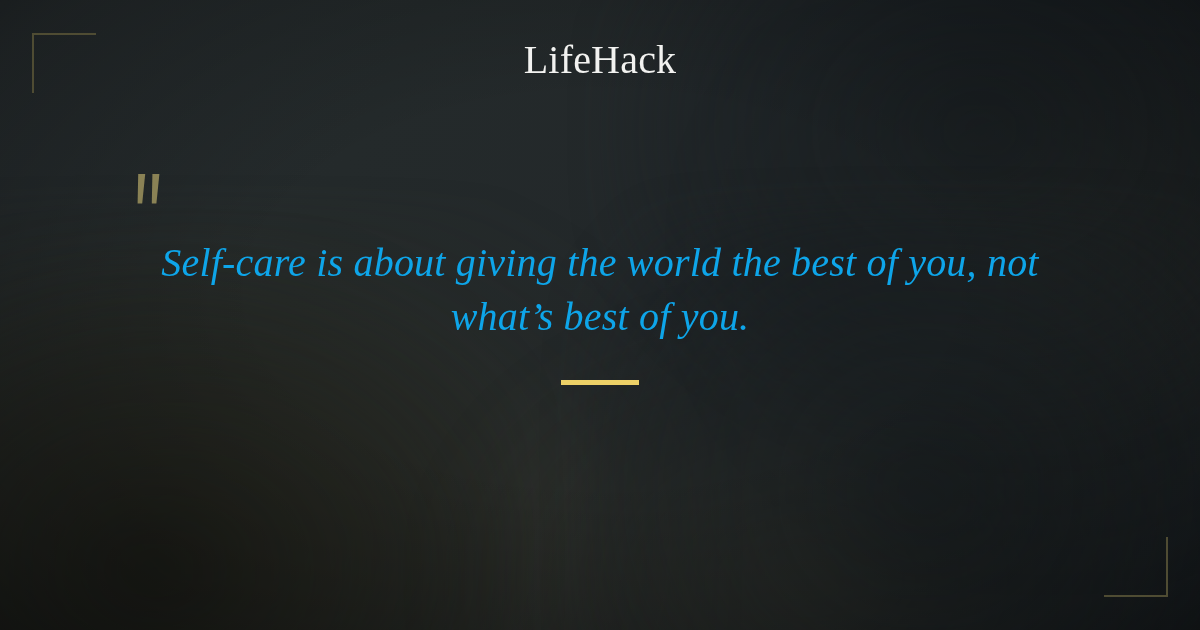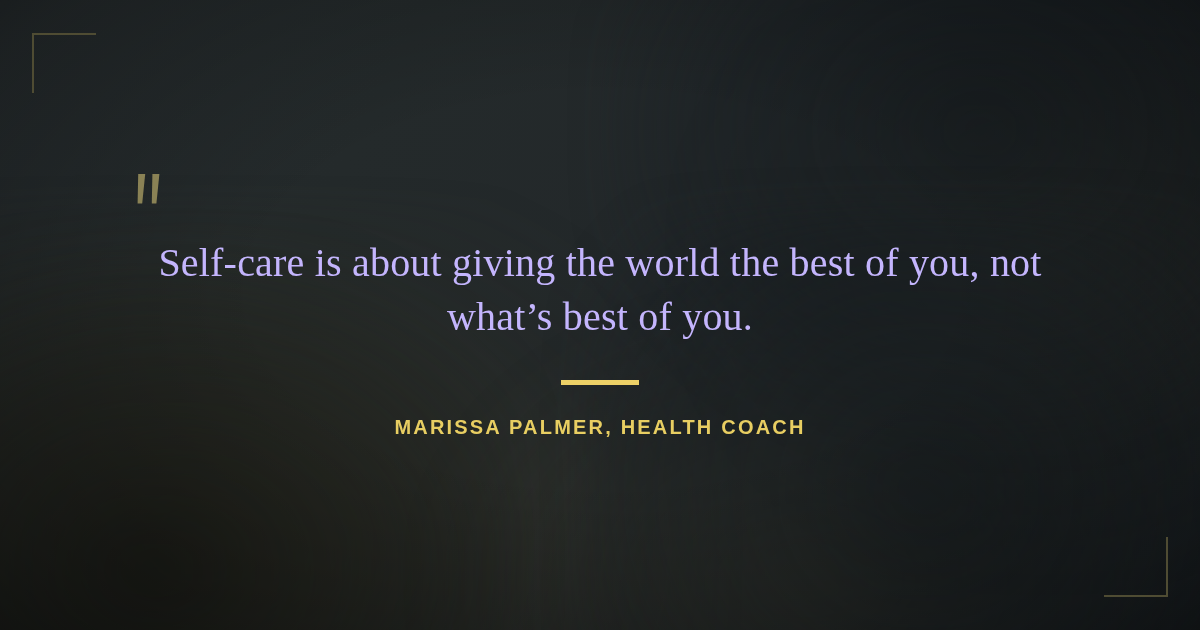--- a/index.html
+++ b/index.html
@@ -133,23 +133,24 @@
     position: absolute;
     left: 0;
     top: 236px;
     width: 1200px;
     padding: 0 130px;
     box-sizing: border-box;
     text-align: center;
   }
   .quote-text {
     font-family: "Liberation Serif", "DejaVu Serif", serif;
+    font-style: italic;
     font-size: 40px;
     line-height: 54px;
-    color: #c4b5fd;
+    color: #0ea5e9;
     margin: 0;
     letter-spacing: 0.2px;
   }
 
   
   .divider {
     position: absolute;
     left: 50%;
     top: 380px;
     transform: translateX(-50%);
@@ -191,30 +192,30 @@
   <div class="corner corner-tl">
     <span class="h"></span>
     <span class="v"></span>
   </div>
 
   <div class="corner corner-br">
     <span class="h"></span>
     <span class="v"></span>
   </div>
 
+  <div class="logo">LifeHack</div>
 
   <div class="quote-mark">
     <svg width="44" height="44" viewBox="0 0 44 44" xmlns="http://www.w3.org/2000/svg" aria-hidden="true">
       <path d="M6.2 2.0 L13.2 2.0 L10.2 31.5 L5.6 31.5 Z" fill="#8a8255"></path>
       <path d="M20.4 2.0 L27.4 2.0 L24.4 31.5 L19.8 31.5 Z" fill="#8a8255"></path>
     </svg>
   </div>
 
   <div class="quote-block">
     <div class="quote-text">Self-care is about giving the world the best of you, not</div>
     <div class="quote-text">what’s best of you.</div>
   </div>
 
   <div class="divider"></div>
 
-  <div class="attribution">MARISSA PALMER, HEALTH COACH</div>
 
 </div>
 
 </body></html>

